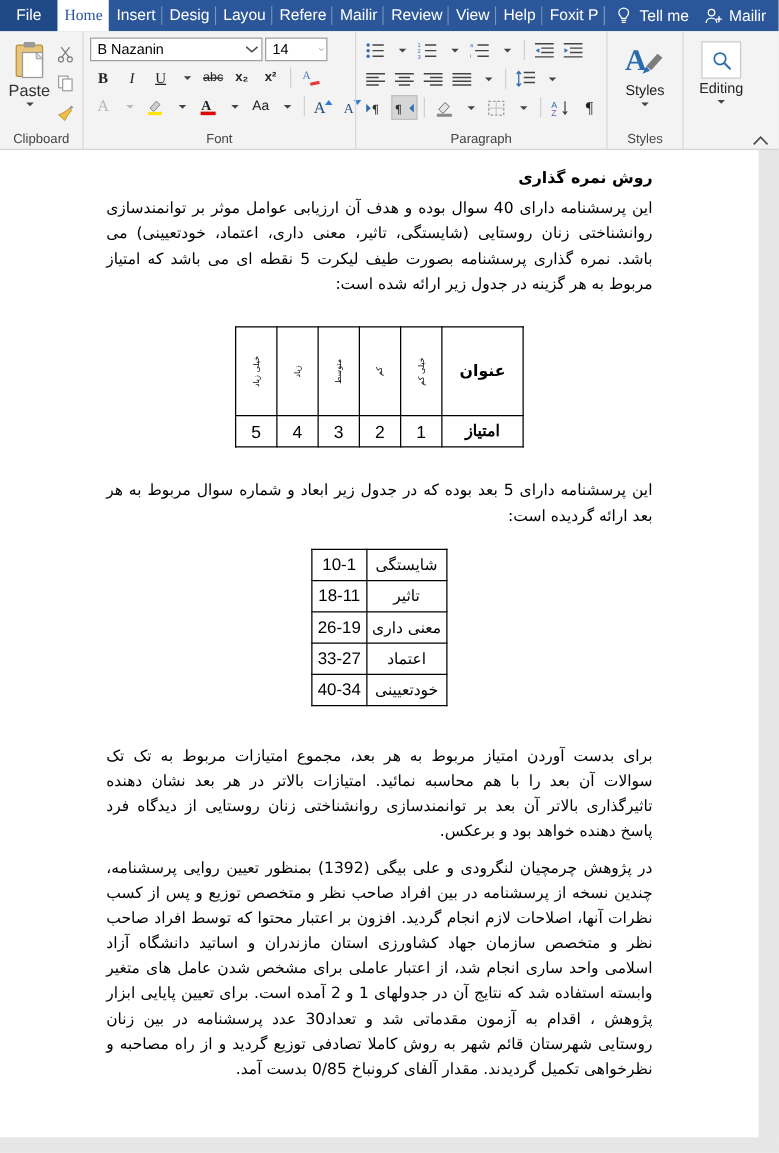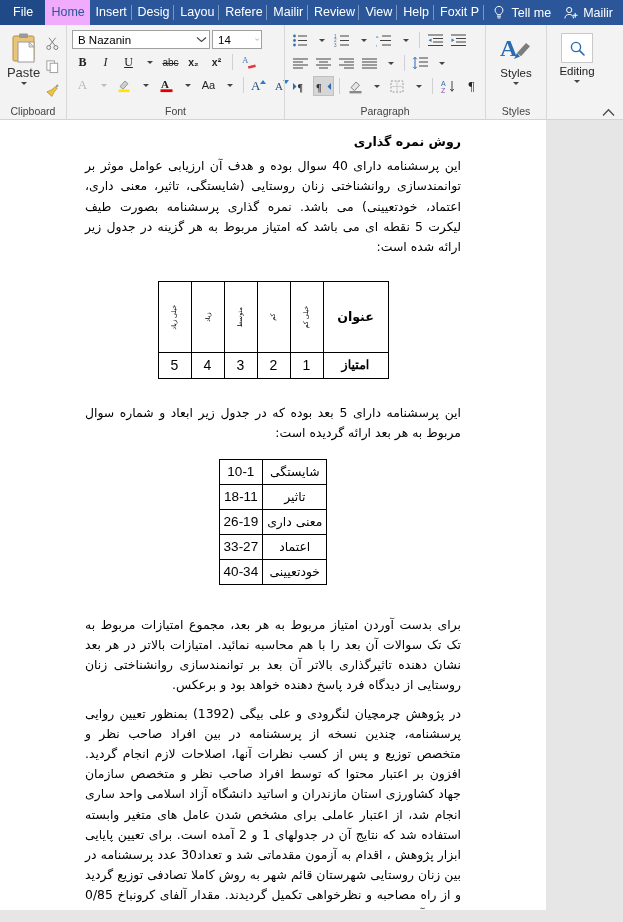--- a/index.html
+++ b/index.html
@@ -14,21 +14,21 @@
   .tabbar{
     height:25px;background:#2b579a;display:flex;align-items:stretch;
     position:relative;
   }
   .tab{
     color:#ffffff;font-size:12.5px;line-height:25px;
     padding:0 6px;white-space:nowrap;overflow:hidden;
     position:relative;display:block;
   }
   .tab.file{background:#204a87;padding:0 13px;}
-  .tab.active{background:#f0abfc;color:#2b579a;}
+  .tab.active{background:#ffffff;color:#2b579a;font-family:Liberation Serif, serif;}
   .tab.sep::after{
     content:"";position:absolute;right:0;top:5px;bottom:5px;width:1px;
     background:rgba(255,255,255,.38);
   }
   .tellme{
     display:flex;align-items:center;gap:6px;color:#fff;font-size:12.5px;
     padding:0 8px;white-space:nowrap;
   }
   .share{
     display:flex;align-items:center;gap:4px;color:#fff;font-size:12.5px;
@@ -86,21 +86,21 @@
     display:flex;flex-direction:column;align-items:center;justify-content:flex-start;
     width:100%;padding-top:3px;
   }
   .bigbtn .lbl{font-size:11.5px;color:#222;line-height:13px;margin-top:2px;}
   .collapse{position:absolute;right:8px;bottom:2px;}
   
   .docarea{
     position:relative;height:803px;background:#e6e6e6;overflow:hidden;
   }
   .page{
-    position:absolute;left:0;top:0;width:546px;height:790px;background:#fff;
+    position:absolute;left:0;top:0;width:607px;height:790px;background:#fff;
     box-sizing:border-box;
   }
   .content{
     position:absolute;left:0;top:0;right:0;bottom:0;
     padding:12px 85px 0 85px;box-sizing:border-box;
     direction:rtl;text-align:justify;
     font-family:"DejaVu Sans","Liberation Sans",sans-serif;
     font-size:12.4px;color:#000;line-height:1.62;
   }
   .h-sec{font-weight:bold;font-size:12.6px;text-align:right;margin:0 0 4px 0;}

